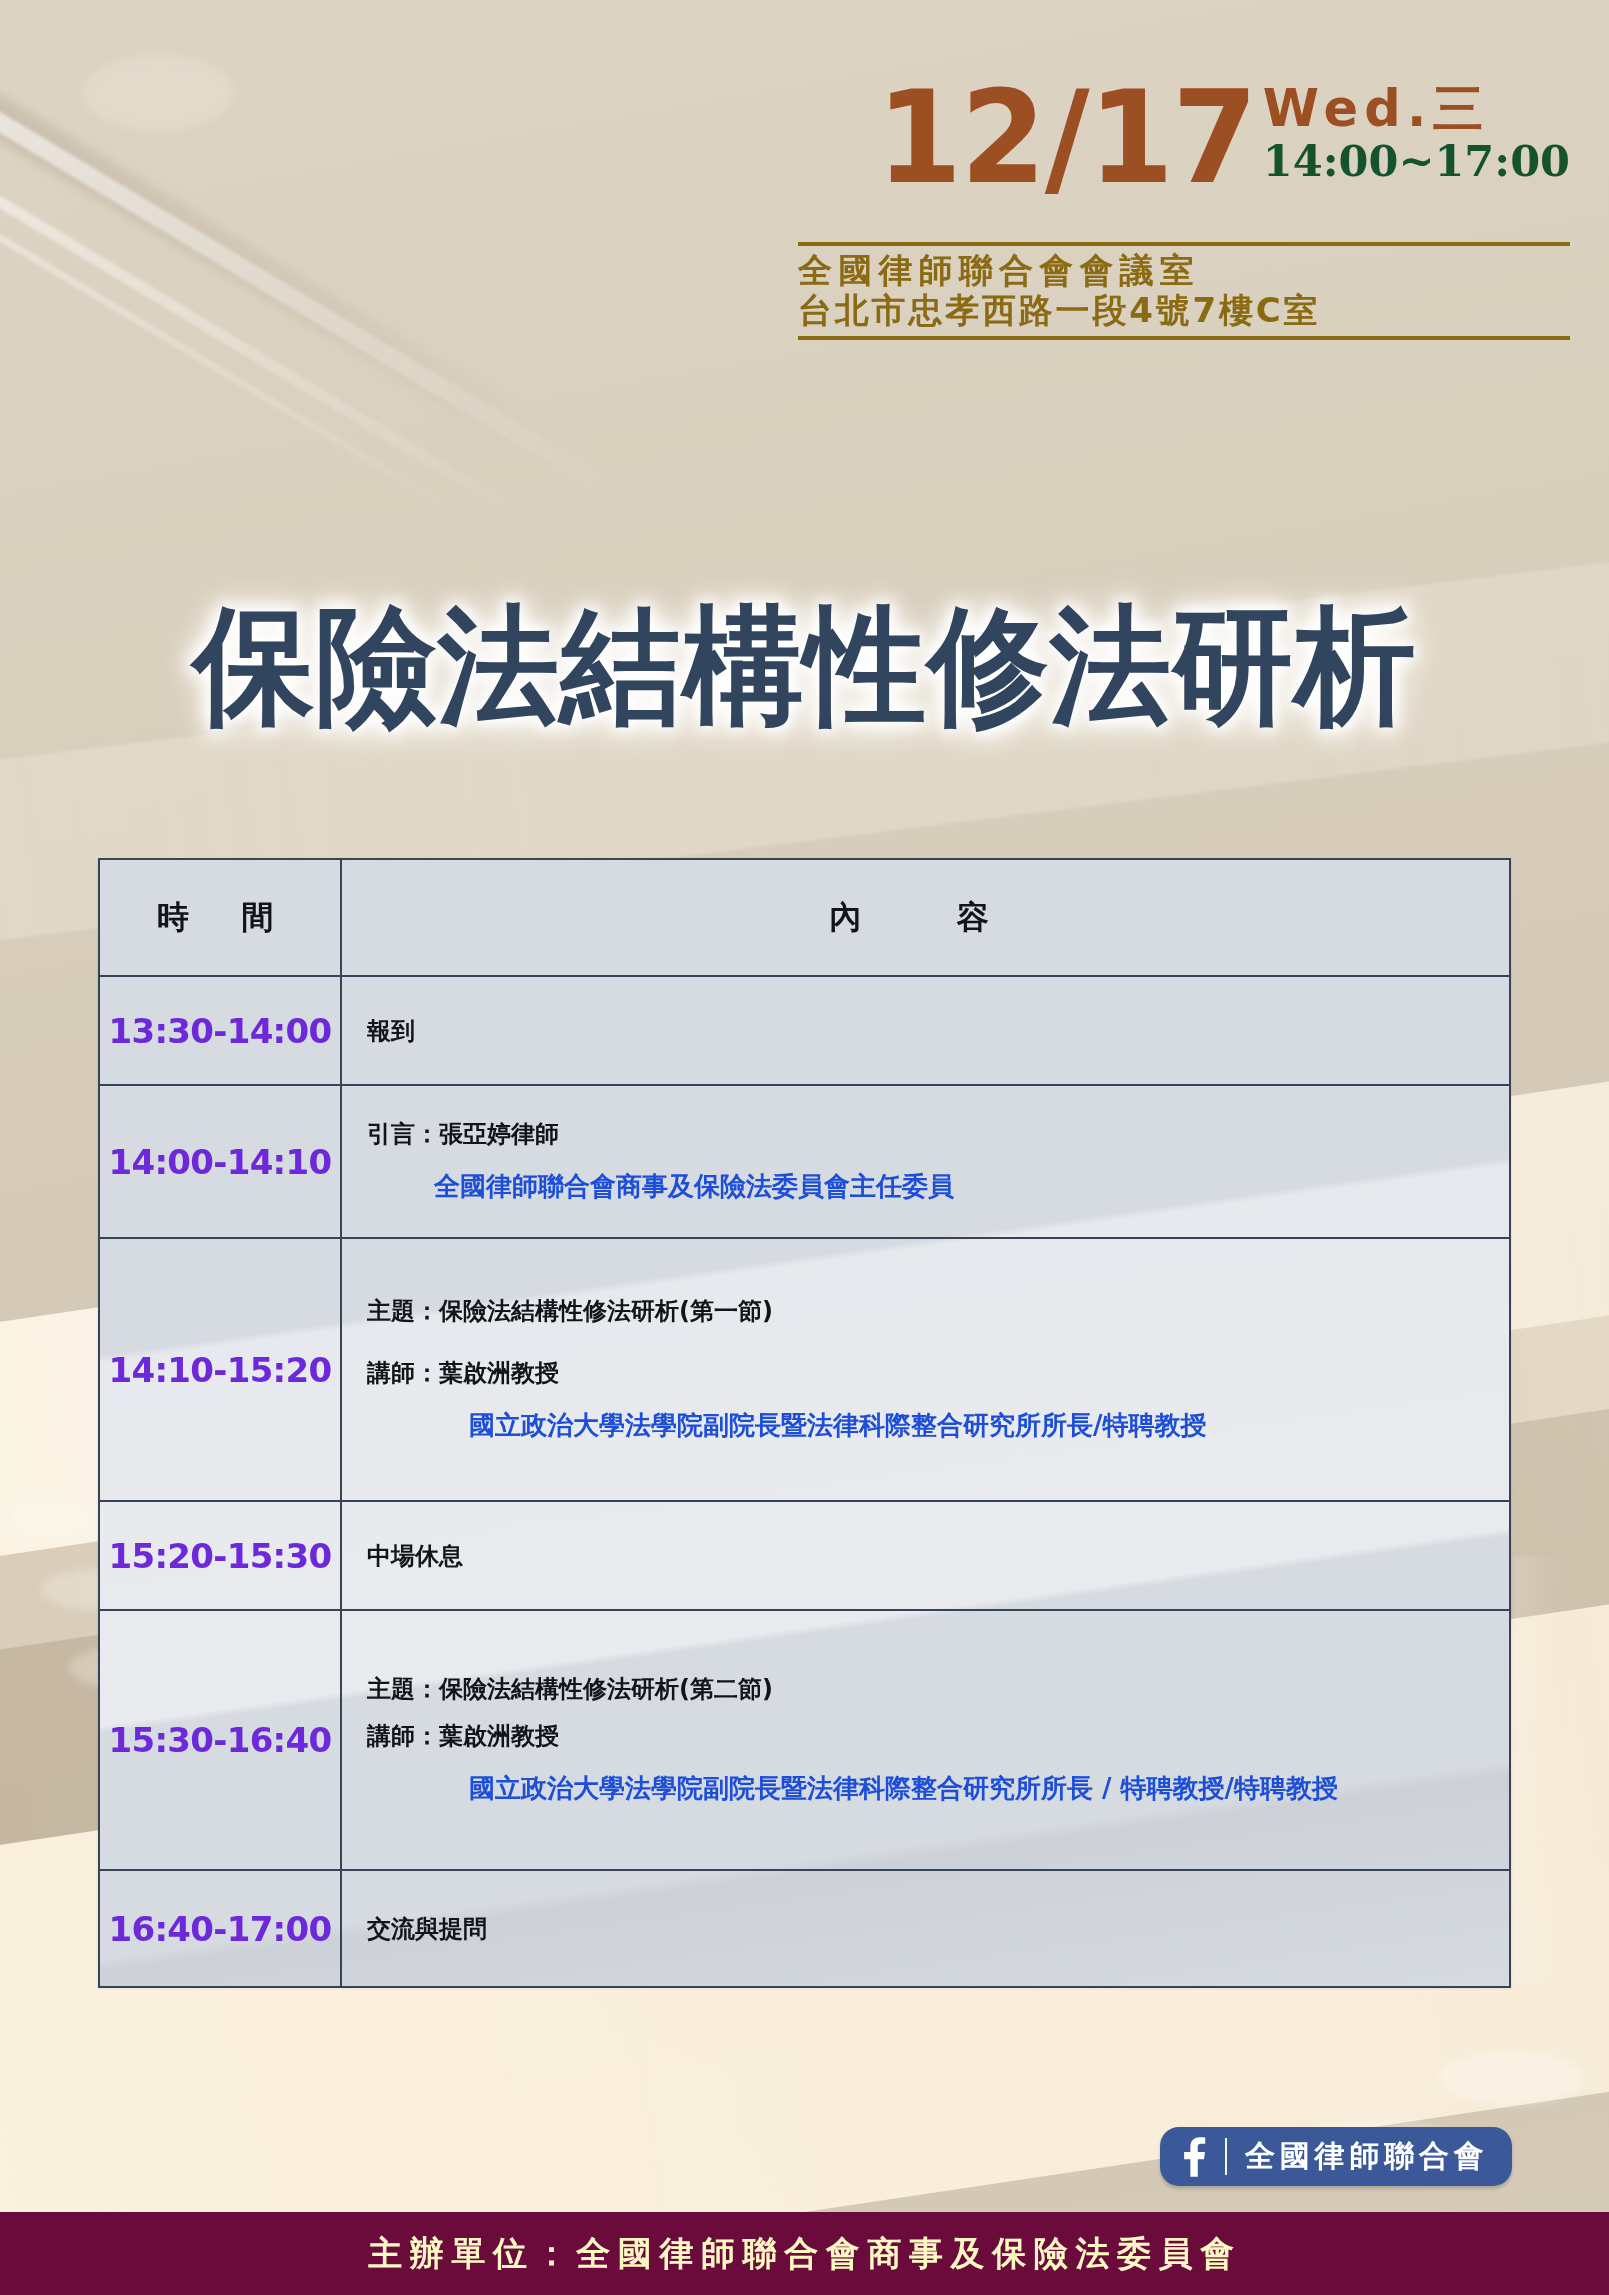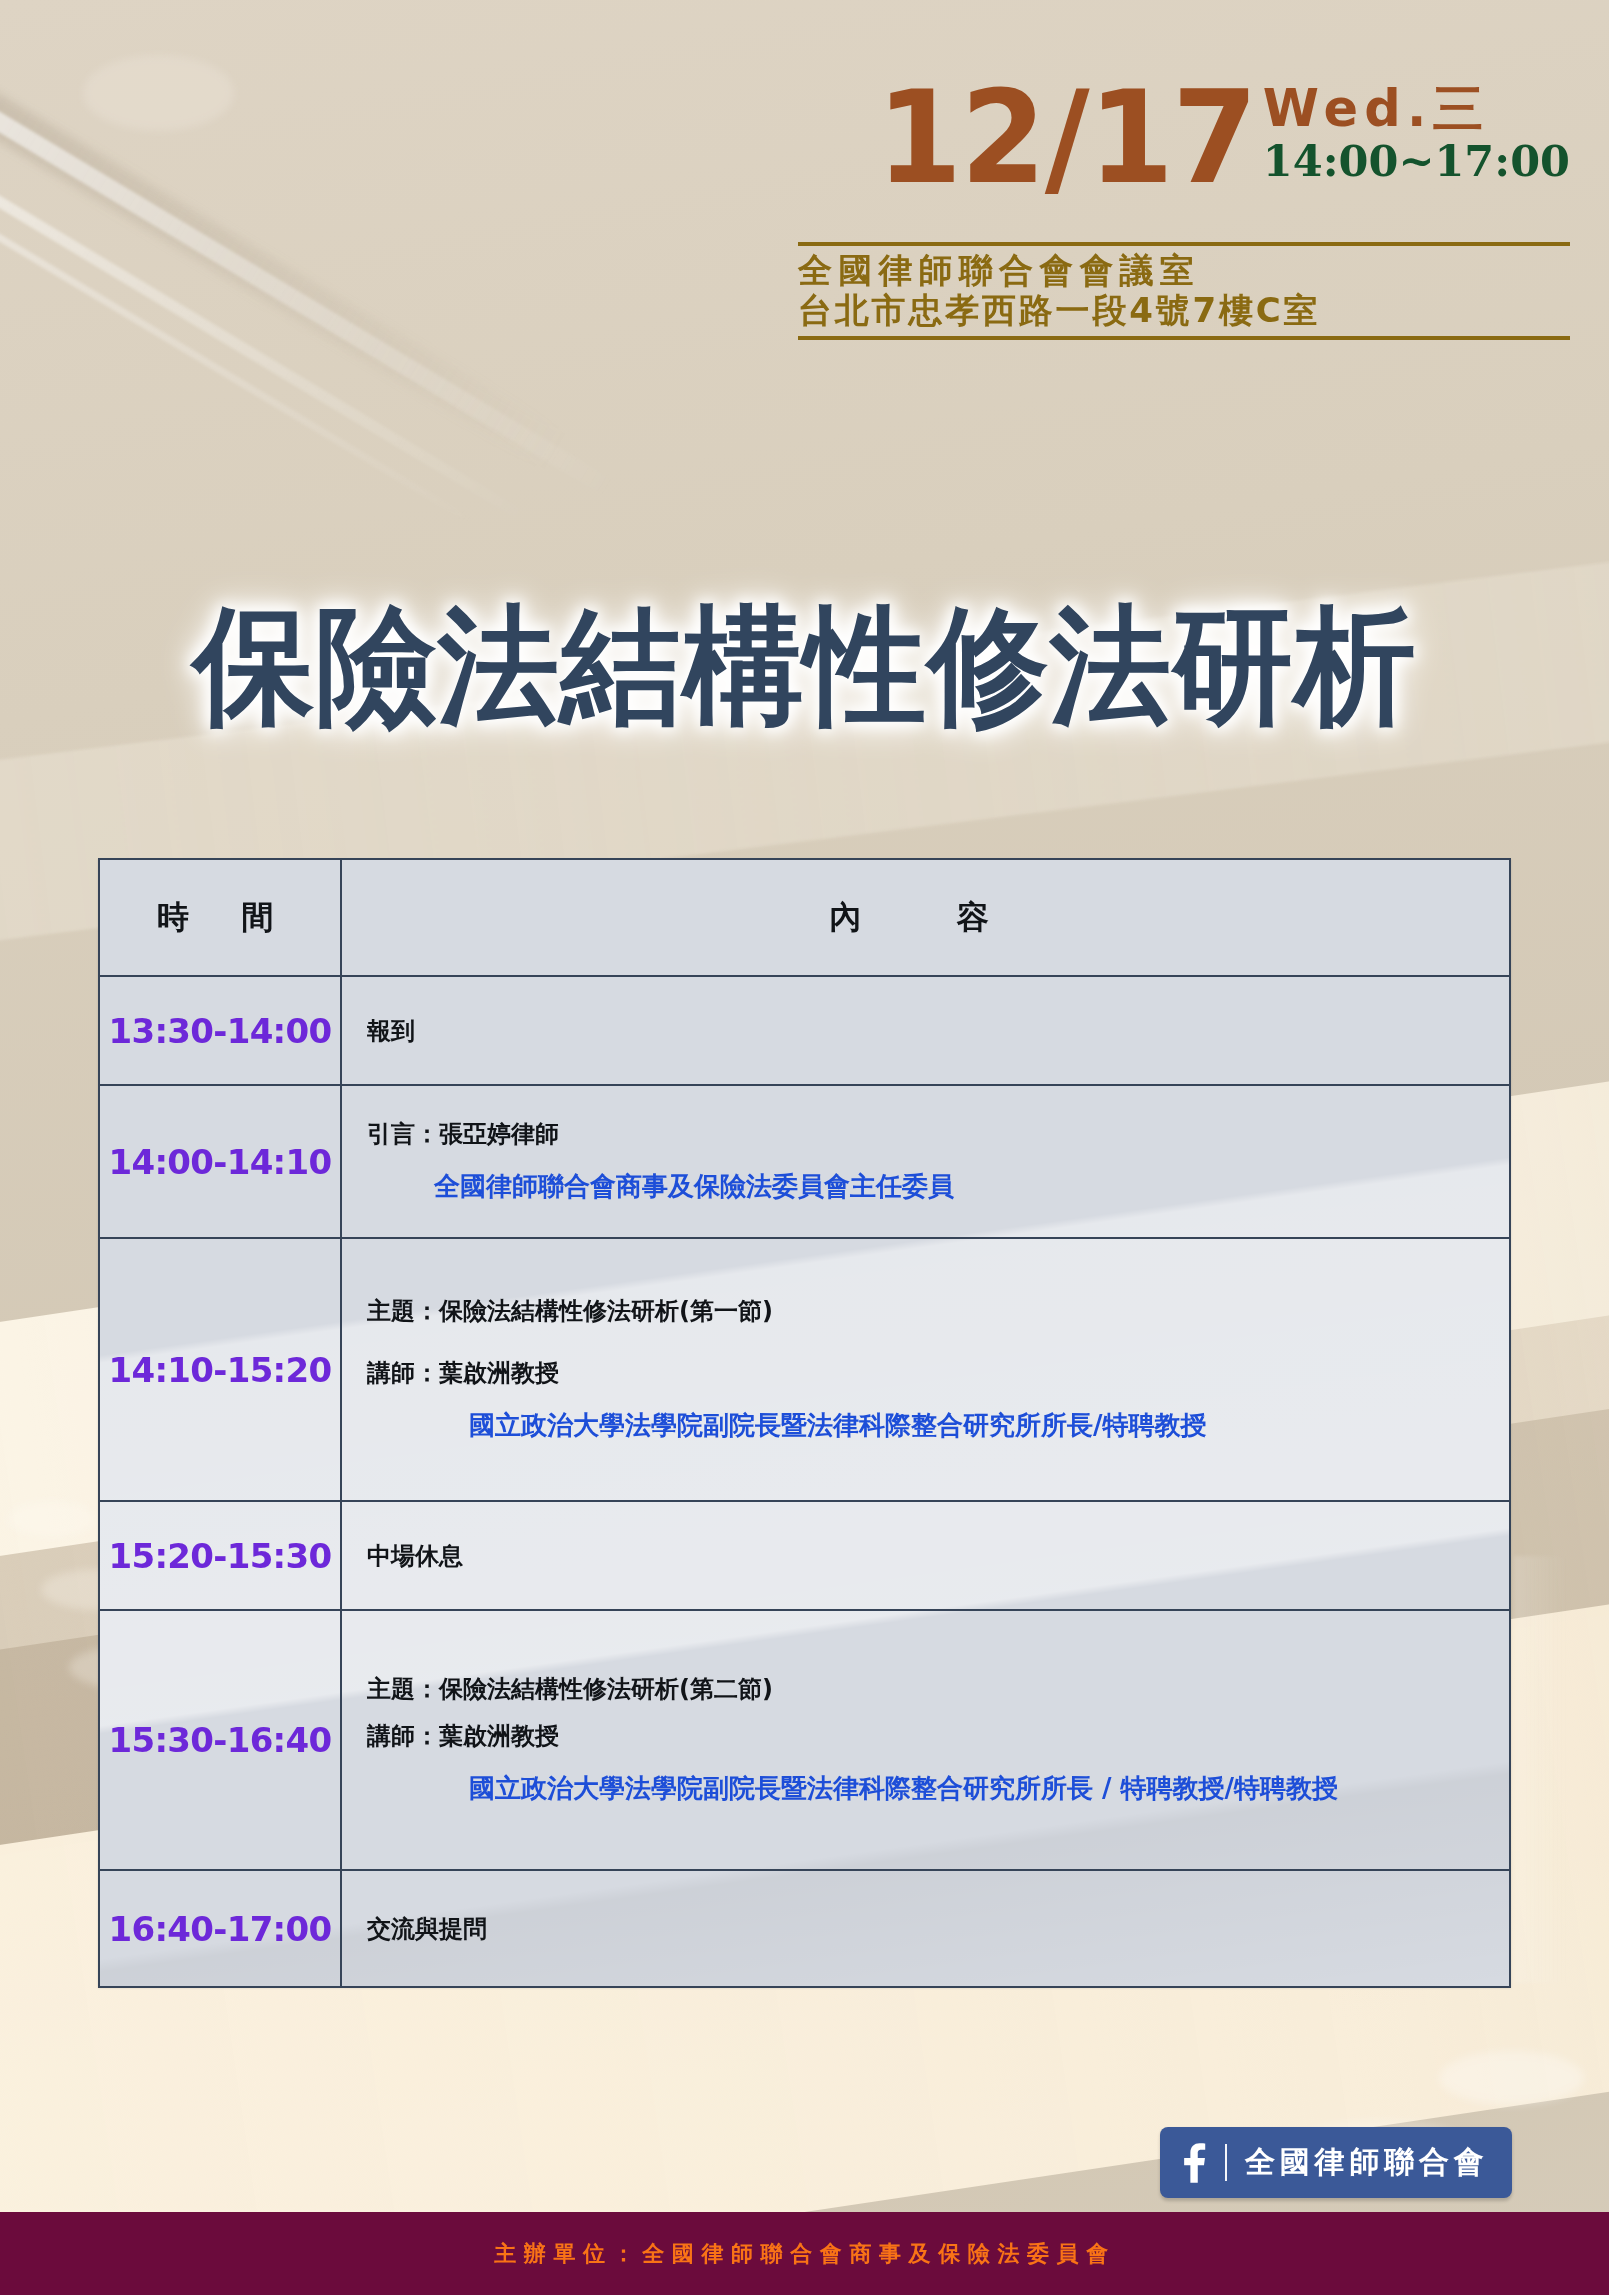--- a/index.html
+++ b/index.html
@@ -284,24 +284,24 @@
   .r-break td     { height: 109px; border-radius: 20px; }
   .r-sess2 td     { height: 260px; }
   .r-qa td        { height: 116px; }
 
   
   .fb-badge {
     position: absolute;
     right: 98px; top: 2127px;
     display: flex;
     align-items: center;
-    height: 71px;
+    height: 59px;
     padding: 0 23.4px 0 18px;
     background: #3b5998;
-    border-radius: 8px;
+    border-radius: 19px;
     box-shadow: 0 2.1px 3.4px rgba(0,0,0,.18);
     text-align: center;
   }
   .fb-icon {
     width: 32px; height: 41px;
     display: flex; align-items: center; justify-content: center;
     margin-right: 15px;
   }
   .fb-icon svg { display: block; }
   .fb-div {
@@ -326,22 +326,22 @@
     width: 1610px;
     height: 83px;
     background: #6b0b3c;
     display: flex;
     align-items: center;
     justify-content: center;
   }
   .bottom-text {
     font-family: "DejaVu Sans", "Liberation Sans", sans-serif;
     font-weight: 700;
-    font-size: 22px;
-    color: #f97316;
+    font-size: 34px;
+    color: #fef9c3;
     letter-spacing: 7.6px;
     white-space: nowrap;
   }
 </style>
 </head>
 <body>
 
 <div class="poster">
 
   <div class="bg-base"></div>

